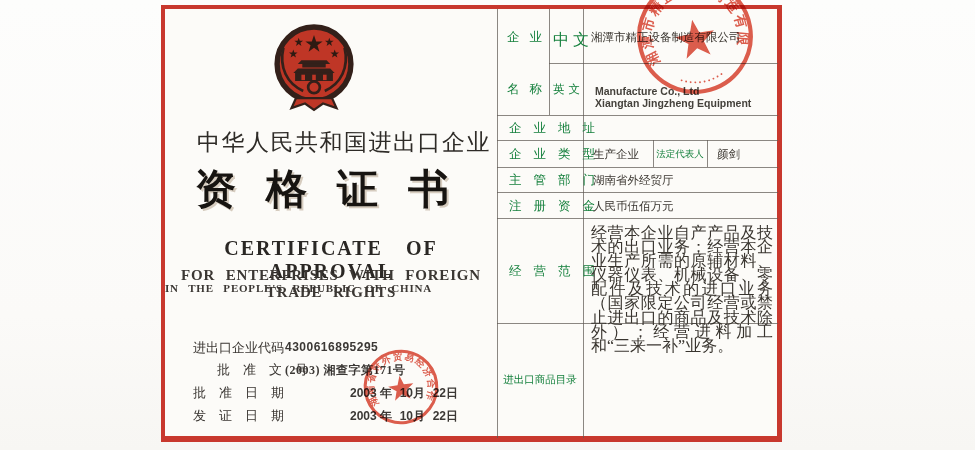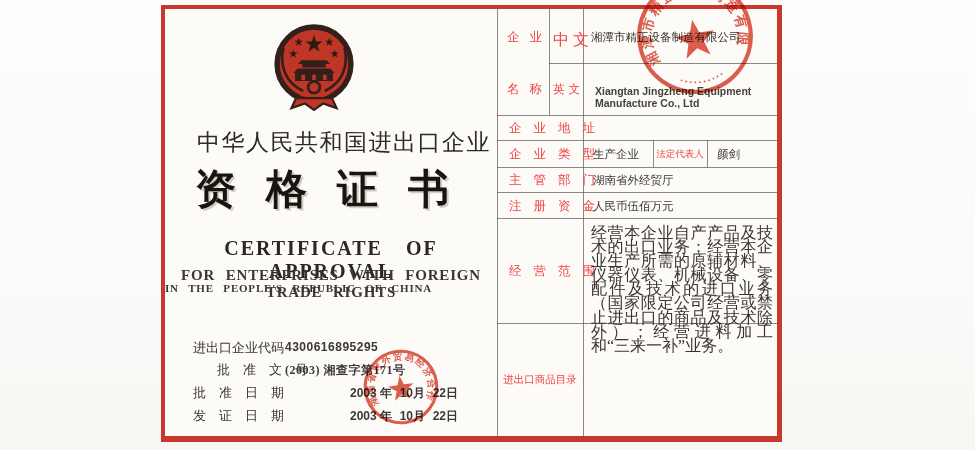--- a/index.html
+++ b/index.html
@@ -14,21 +14,21 @@
   .t-cn2{position:absolute;left:0;top:153px;width:332px;text-align:left;font-size:41px;font-weight:700;letter-spacing:30px;padding-left:30px;box-sizing:border-box;color:#171411;text-shadow:2px 2px 0 rgba(125,95,60,.30);}
   .t-en1{position:absolute;left:0;top:228px;width:332px;text-align:center;font-size:20px;font-weight:600;letter-spacing:2px;word-spacing:16px;color:#2a2724;}
   .t-en2{position:absolute;left:0;top:258px;width:332px;text-align:center;font-size:15px;font-weight:700;letter-spacing:.8px;word-spacing:6px;color:#3b3733;}
   .t-en3{position:absolute;left:0;top:273px;width:332px;text-align:left;font-size:11px;font-weight:700;letter-spacing:.8px;word-spacing:6px;color:#3b3733;}
   .fld-lbl{position:absolute;left:28px;width:120px;font-size:13px;color:#3a3632;text-align:left;white-space:nowrap;}
   .fld-lbl.spread{letter-spacing:13px;}
   .fld-val{position:absolute;left:120px;font-family:"Liberation Sans","DejaVu Sans",sans-serif;font-weight:700;font-size:12px;color:#3b3835;letter-spacing:.5px;white-space:nowrap;}
   .fld-val.mix{font-family:"Liberation Serif","DejaVu Serif",serif;font-size:12px;}
   .date-row{position:absolute;left:185px;width:108px;display:flex;justify-content:space-between;font-weight:700;font-size:12px;color:#3b3835;font-family:"Liberation Sans","DejaVu Sans",sans-serif;}
   
-  .lbl{position:absolute;text-align:center;font-size:12.5px;color:#ef4444;white-space:nowrap;}
+  .lbl{position:absolute;text-align:center;font-size:12.5px;color:#15803d;white-space:nowrap;}
   .sp-wide{letter-spacing:12px;padding-left:12px;box-sizing:border-box;}
   .sp-mid{letter-spacing:10px;padding-left:10px;box-sizing:border-box;}
   .sp-sm{letter-spacing:4px;padding-left:4px;box-sizing:border-box;}
   .val{position:absolute;font-size:11.5px;color:#39352f;white-space:nowrap;}
   .val-en{position:absolute;font-family:"Liberation Sans","DejaVu Sans",sans-serif;font-weight:700;font-size:10.5px;color:#45423c;line-height:12px;}
   .scope{position:absolute;left:426px;top:217px;width:182px;font-size:16px;line-height:14.1px;color:#39352f;text-align:justify;}
   
   .seal{position:absolute;mix-blend-mode:multiply;opacity:.85;}
 </style>
 </head>
@@ -97,22 +97,22 @@
     <div class="ln ln-h" style="left:332px;top:183px;width:281px;"></div>
     <div class="ln ln-h" style="left:332px;top:209px;width:281px;"></div>
     <div class="ln ln-h" style="left:332px;top:314px;width:281px;"></div>
 
     <div class="lbl sp-mid" style="left:332px;top:20px;width:52px;">企业</div>
     <div class="lbl sp-mid" style="left:332px;top:72px;width:52px;">名称</div>
     <div class="lbl sp-sm" style="left:384px;top:21px;width:34px;font-size:16px;">中文</div>
     <div class="lbl sp-sm" style="left:384px;top:73px;width:34px;font-size:11.5px;">英文</div>
     <div class="val" style="left:426px;top:21px;">湘潭市精正设备制造有限公司</div>
     <div class="val-en" style="left:430px;top:76px;">
+      <div>Manufacture Co., Ltd</div>
       <div>Xiangtan Jingzheng Equipment</div>
-      <div>Manufacture Co., Ltd</div>
     </div>
 
     <div class="lbl sp-wide" style="left:332px;top:111px;width:96px;text-align:center;">企业地址</div>
 
     <div class="lbl sp-wide" style="left:332px;top:137px;width:86px;">企业类型</div>
     <div class="val" style="left:428px;top:138px;">生产企业</div>
     <div class="lbl" style="left:488px;top:139px;width:54px;font-size:9.5px;">法定代表人</div>
     <div class="val" style="left:552px;top:138px;">颜剑</div>
 
     <div class="lbl sp-wide" style="left:332px;top:163px;width:105px;">主管部门</div>

